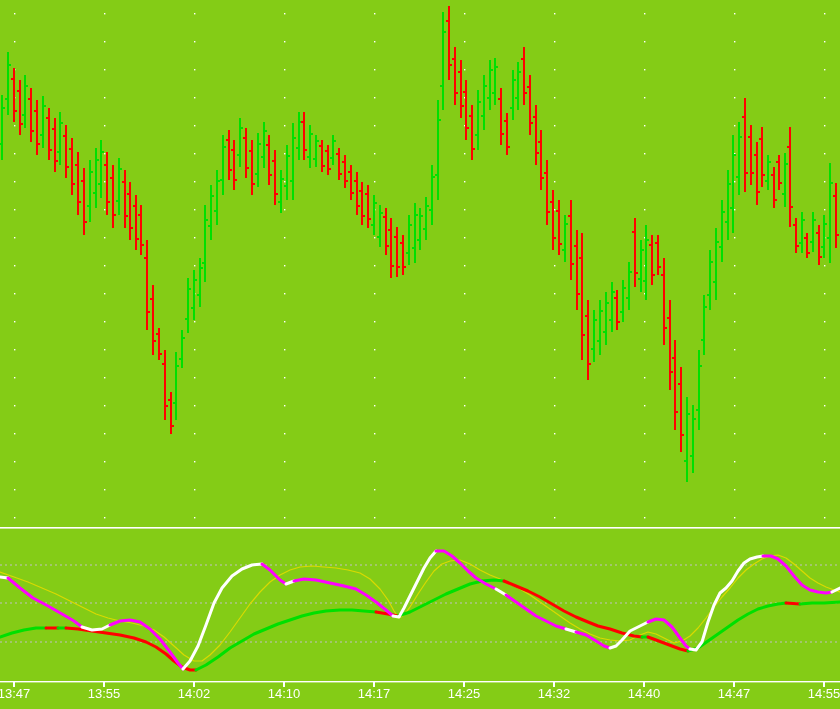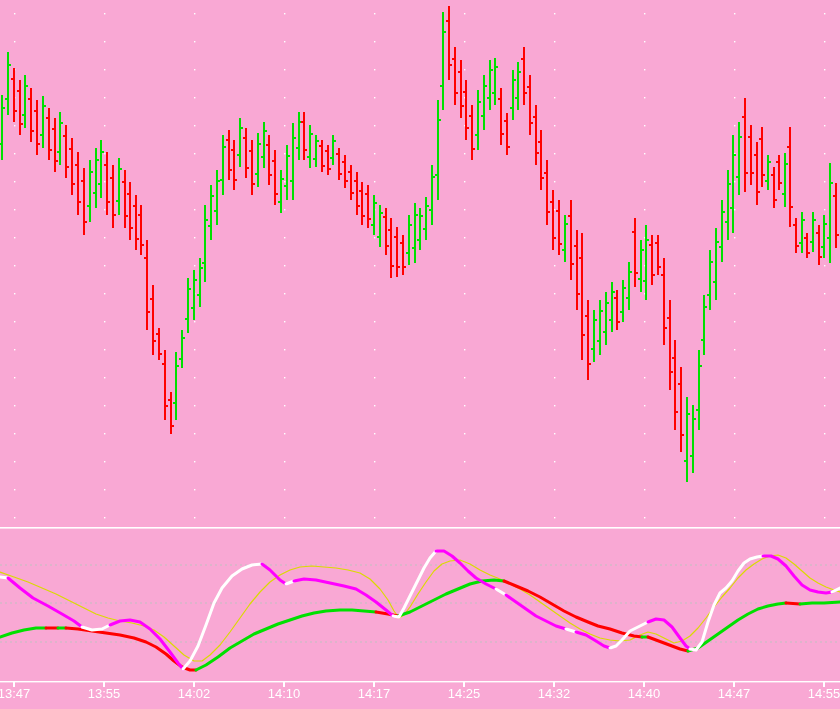--- a/index.html
+++ b/index.html
@@ -1,16 +1,16 @@
 <!DOCTYPE html>
 <html><head>
 <meta charset="utf-8">
 <style>
   html,body{margin:0;padding:0;background:#000;}
-  #root{position:relative;width:840px;height:709px;background:#f9a8d4;overflow:hidden;}
+  #root{position:relative;width:840px;height:709px;background:#84cc16;overflow:hidden;}
   svg text{font-family:"Liberation Sans",sans-serif;font-size:13px;fill:#FFFFFF;}
 </style>
 </head>
 <body>
 
 <div id="root">
   <svg id="chart" width="840" height="709" viewBox="0 0 840 709">
       <rect x="14" y="13" width="1.4" height="1.4" fill="#FFFFFF"></rect>
       <rect x="14" y="41" width="1.4" height="1.4" fill="#FFFFFF"></rect>
       <rect x="14" y="69" width="1.4" height="1.4" fill="#FFFFFF"></rect>

